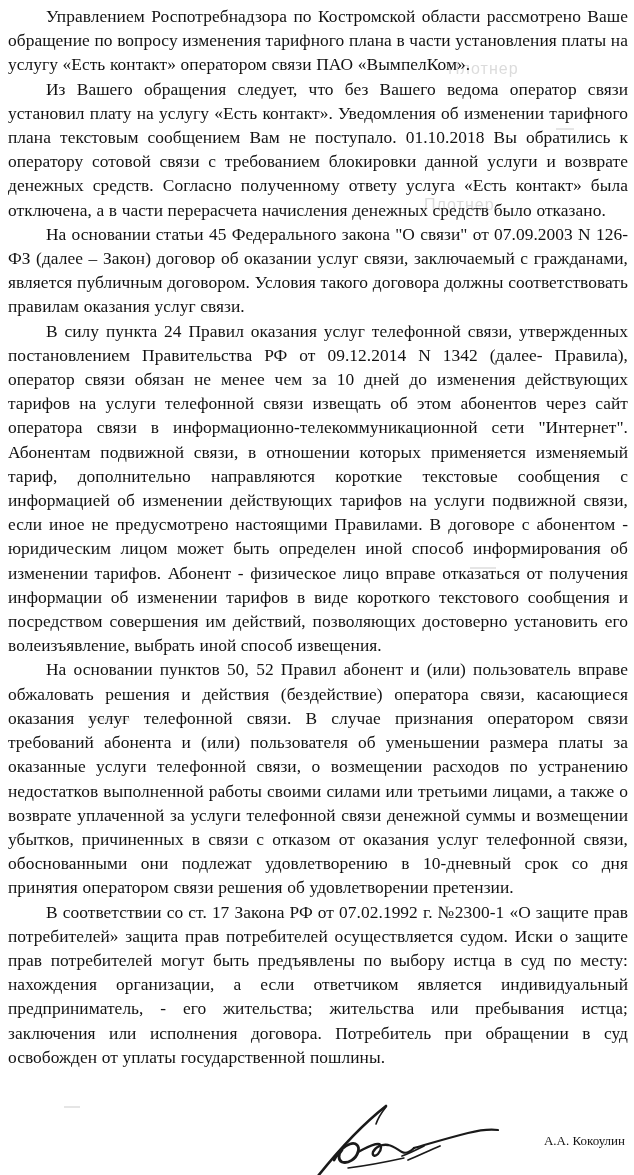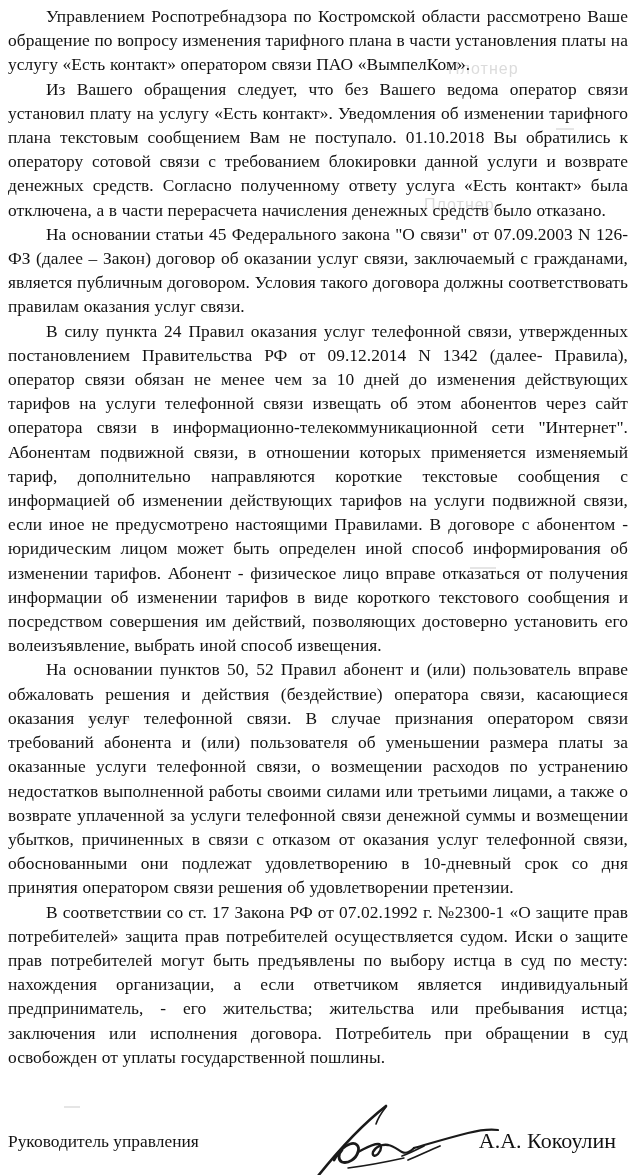--- a/index.html
+++ b/index.html
@@ -52,23 +52,23 @@
   .sign-role {
     position: absolute;
     left: 0px;
     top: 0px;
     font-size: 17.4px;
     line-height: 22px;
     white-space: nowrap;
   }
   .sign-name {
     position: absolute;
-    right: 12px;
+    right: 3px;
     top: 0px;
-    font-size: 22px;
+    font-size: 13px;
     line-height: 22px;
     white-space: nowrap;
   }
   .signature-mark {
     position: absolute;
     left: 300px;
     top: -26px;
     width: 210px;
     height: 72px;
     pointer-events: none;
@@ -108,21 +108,20 @@
   <div class="doc-body">
     <p class="para">Управлением Роспотребнадзора по Костромской области рассмотрено Ваше обращение по вопросу изменения тарифного плана в части установления платы на услугу «Есть контакт» оператором связи ПАО «ВымпелКом».</p>
     <p class="para">Из Вашего обращения следует, что без Вашего ведома оператор связи установил плату на услугу «Есть контакт». Уведомления об изменении тарифного плана текстовым сообщением Вам не поступало. 01.10.2018 Вы обратились к оператору сотовой связи с требованием блокировки данной услуги и возврате денежных средств. Согласно полученному ответу услуга «Есть контакт» была отключена, а в части перерасчета начисления денежных средств было отказано.</p>
     <p class="para">На основании статьи 45 Федерального закона "О связи" от 07.09.2003 N 126-ФЗ (далее – Закон) договор об оказании услуг связи, заключаемый с гражданами, является публичным договором. Условия такого договора должны соответствовать правилам оказания услуг связи.</p>
     <p class="para">В силу пункта 24 Правил оказания услуг телефонной связи, утвержденных постановлением Правительства РФ от 09.12.2014 N 1342 (далее- Правила), оператор связи обязан не менее чем за 10 дней до изменения действующих тарифов на услуги телефонной связи извещать об этом абонентов через сайт оператора связи в информационно-телекоммуникационной сети "Интернет". Абонентам подвижной связи, в отношении которых применяется изменяемый тариф, дополнительно направляются короткие текстовые сообщения с информацией об изменении действующих тарифов на услуги подвижной связи, если иное не предусмотрено настоящими Правилами. В договоре с абонентом - юридическим лицом может быть определен иной способ информирования об изменении тарифов. Абонент - физическое лицо вправе отказаться от получения информации об изменении тарифов в виде короткого текстового сообщения и посредством совершения им действий, позволяющих достоверно установить его волеизъявление, выбрать иной способ извещения.</p>
     <p class="para">На основании пунктов 50, 52 Правил абонент и (или) пользователь вправе обжаловать решения и действия (бездействие) оператора связи, касающиеся оказания услуг телефонной связи. В случае признания оператором связи требований абонента и (или) пользователя об уменьшении размера платы за оказанные услуги телефонной связи, о возмещении расходов по устранению недостатков выполненной работы своими силами или третьими лицами, а также о возврате уплаченной за услуги телефонной связи денежной суммы и возмещении убытков, причиненных в связи с отказом от оказания услуг телефонной связи, обоснованными они подлежат удовлетворению в 10-дневный срок со дня принятия оператором связи решения об удовлетворении претензии.</p>
     <p class="para">В соответствии со ст. 17 Закона РФ от 07.02.1992 г. №2300-1 «О защите прав потребителей» защита прав потребителей осуществляется судом. Иски о защите прав потребителей могут быть предъявлены по выбору истца в суд по месту: нахождения организации, а если ответчиком является индивидуальный предприниматель, - его жительства; жительства или пребывания истца; заключения или исполнения договора. Потребитель при обращении в суд освобожден от уплаты государственной пошлины.</p>
   </div>
 
   <div class="sign-block">
-    <div class="sign-role">Руководитель управления</div>
 
     <svg class="signature-mark" viewBox="0 0 210 72" aria-hidden="true">
       <g fill="none" stroke="#1a1a1a" stroke-linecap="round" stroke-linejoin="round">
         <path d="M10 72 C 26 52, 50 24, 78 2" stroke-width="2.6"></path>
         <path d="M78 3 C 74 8, 70 14, 68 20" stroke-width="1.6"></path>
         <path d="M26 56 C 30 48, 36 42, 42 40 C 48 38, 52 42, 50 48 C 48 55, 40 60, 34 58 C 30 56, 30 50, 34 46" stroke-width="2.8"></path>
         <path d="M50 48 C 58 44, 64 40, 70 40 C 74 40, 74 46, 70 50 C 67 53, 64 52, 65 48 C 67 43, 74 40, 80 41" stroke-width="2.4"></path>
         <path d="M80 41 C 86 42, 90 46, 94 48 C 98 50, 102 48, 106 44" stroke-width="2.2"></path>
         <path d="M94 52 C 100 50, 108 46, 116 42" stroke-width="1.8"></path>
         <path d="M100 56 C 110 52, 122 46, 132 42" stroke-width="1.8"></path>

